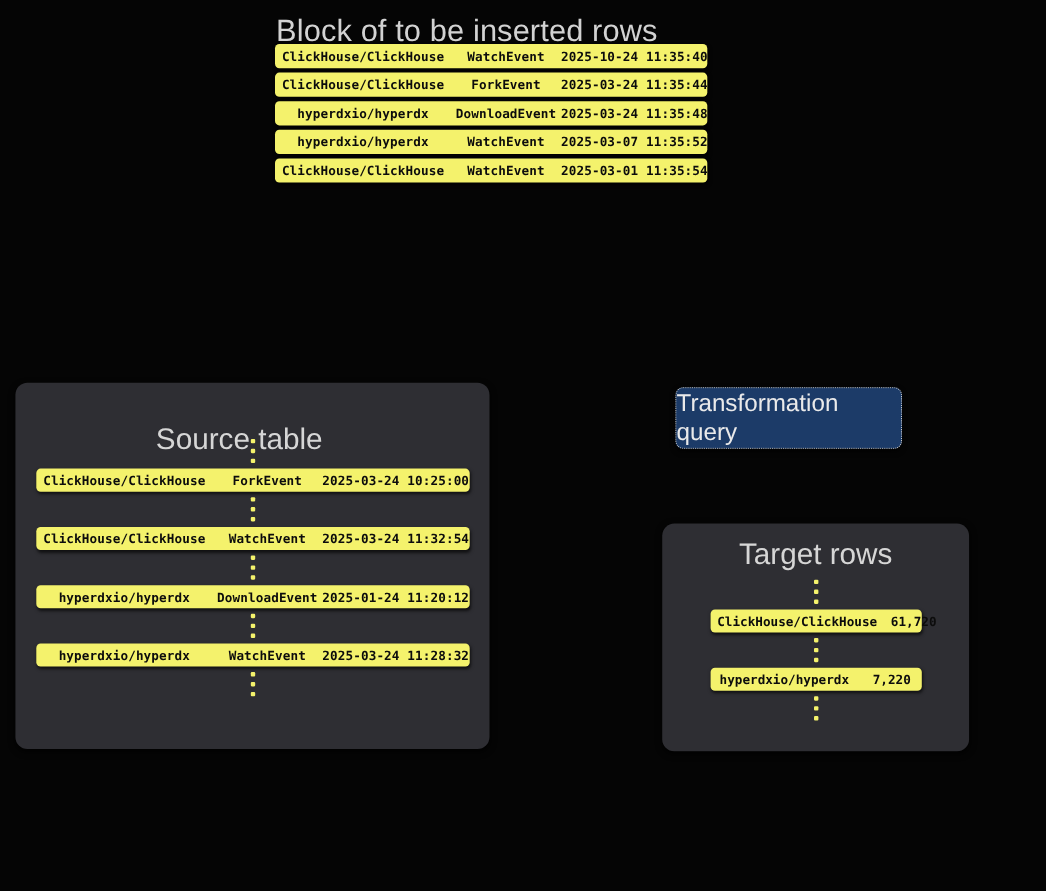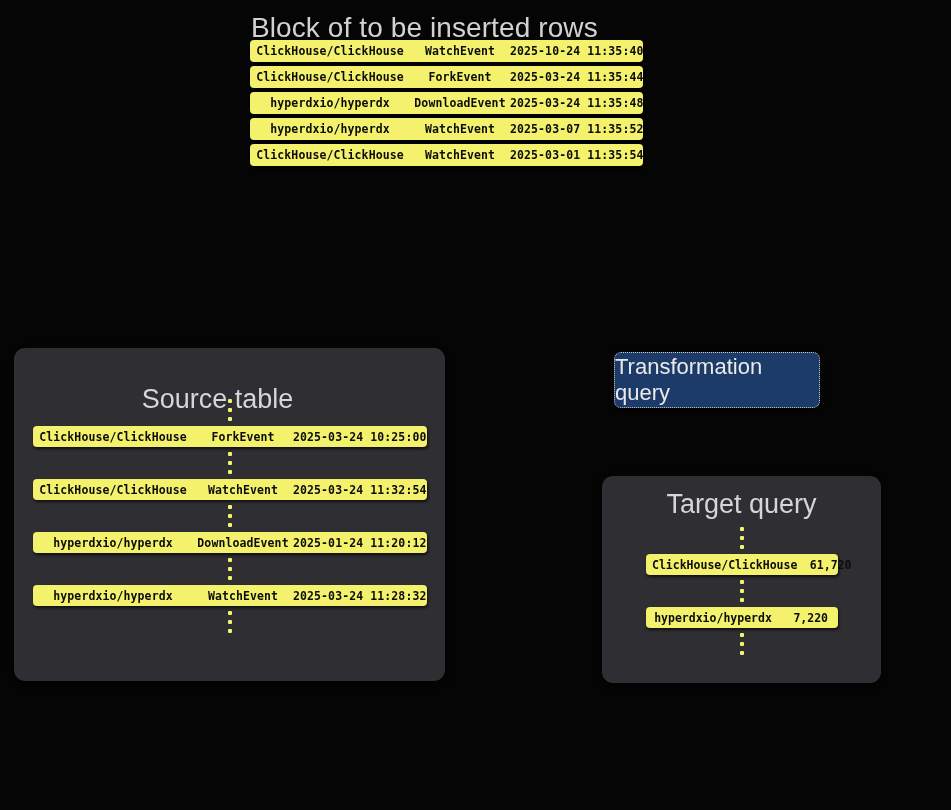--- a/index.html
+++ b/index.html
@@ -217,21 +217,21 @@
         </div>
         <div class="dots">
           <i></i>
           <i></i>
           <i></i>
         </div>
       </div>
   </div>
 
   <div class="card" id="target-card">
-    <div class="card-heading" id="target-title">Target query</div>
+    <div class="card-heading" id="target-title">Target rows</div>
     <div id="target-rows">
         <div class="dots">
           <i></i>
           <i></i>
           <i></i>
         </div>
         <div class="pill-2">
           <span class="c-repo">ClickHouse/ClickHouse</span>
           <span class="c-count">61,720</span>
         </div>

